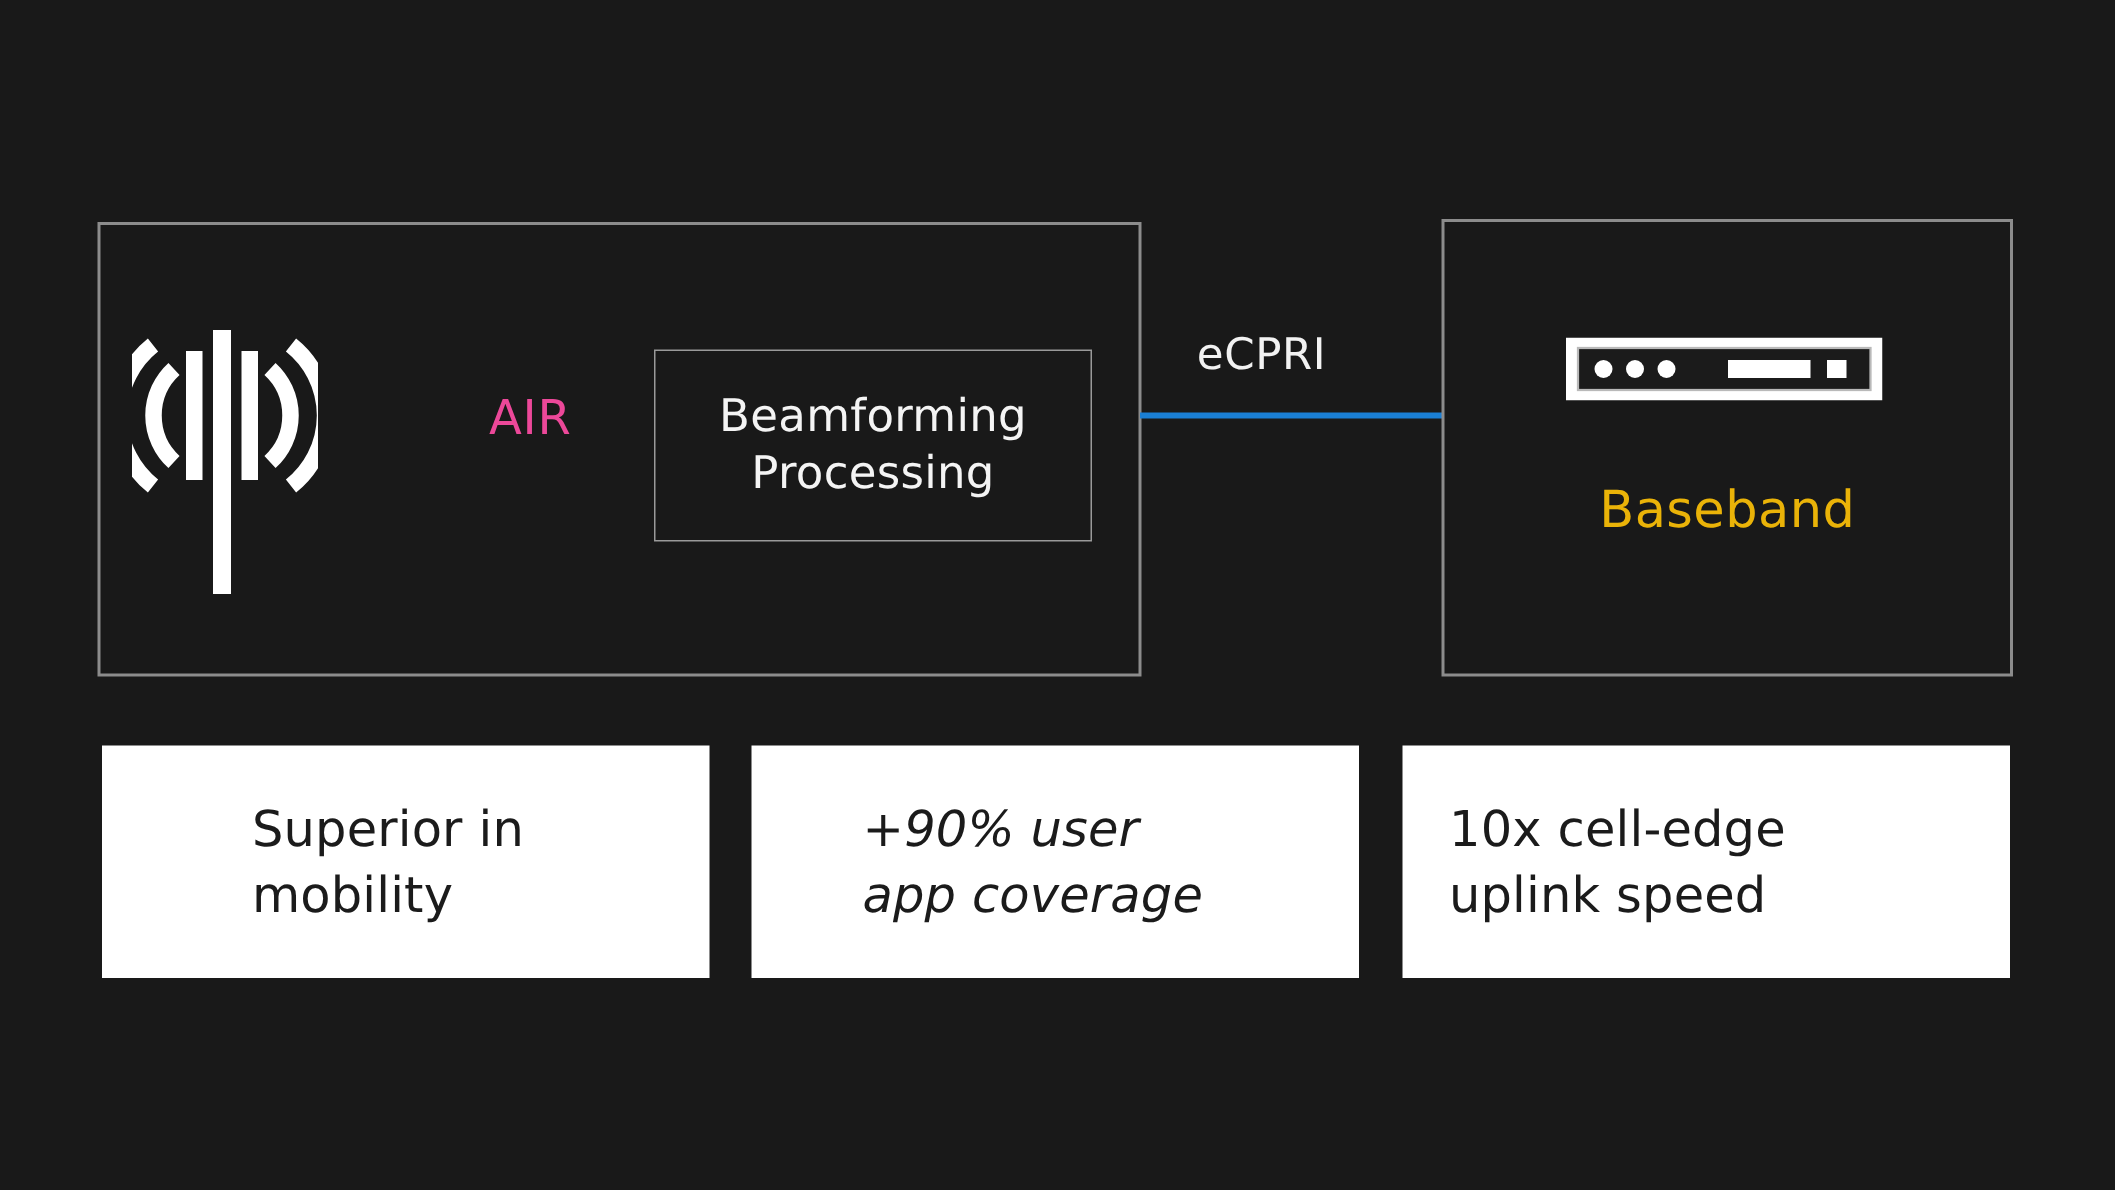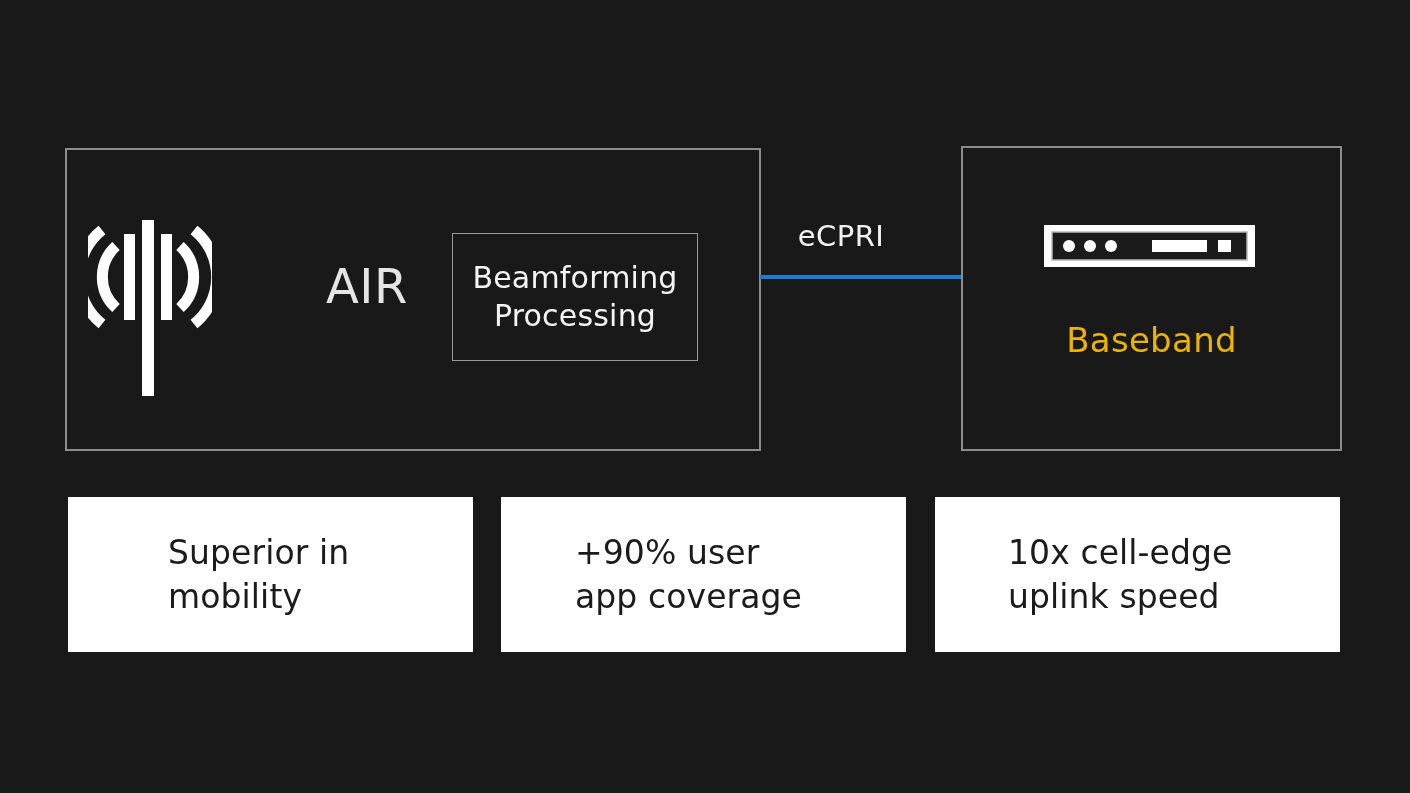--- a/index.html
+++ b/index.html
@@ -46,33 +46,33 @@
     top: 218px;
     width: 124px;
     height: 180px;
   }
 
   
   #air-label {
     position: absolute;
     left: 326px;
     top: 262px;
-    font-size: 48px;
-    color: #e5e5e5;
+    font-size: 32px;
+    color: #ec4899;
     letter-spacing: 0.5px;
     line-height: 1;
     white-space: nowrap;
   }
 
   
   #beamforming-box {
     position: absolute;
-    left: 452px;
+    left: 436px;
     top: 233px;
-    width: 246px;
+    width: 292px;
     height: 128px;
     border: 1px solid #9a9a9a;
     box-sizing: border-box;
     display: flex;
     align-items: center;
     justify-content: flex-start;
   }
   #beamforming-text {
     font-size: 30px;
     color: #f4f4f4;
@@ -139,22 +139,22 @@
   .benefit-text {
     font-size: 33px;
     color: #1b1b1b;
     line-height: 1.33;
     letter-spacing: 0.1px;
     white-space: pre-line;
     padding-left: 100px;
     padding-right: 14px;
   }
   #benefit-card-0 .benefit-text { }
-  #benefit-card-1 .benefit-text { padding-left: 74px; }
-  #benefit-card-2 .benefit-text { padding-left: 73px; }
+  #benefit-card-1 .benefit-text { padding-left: 74px; font-style: italic; }
+  #benefit-card-2 .benefit-text { padding-left: 31px; }
 </style>
 </head>
 <body>
 
 <div id="slide">
 
   <div class="panel" id="air-panel"></div>
 
   <div id="antenna-icon">
     <svg viewBox="0 0 124 180" width="124" height="180" aria-hidden="true">

